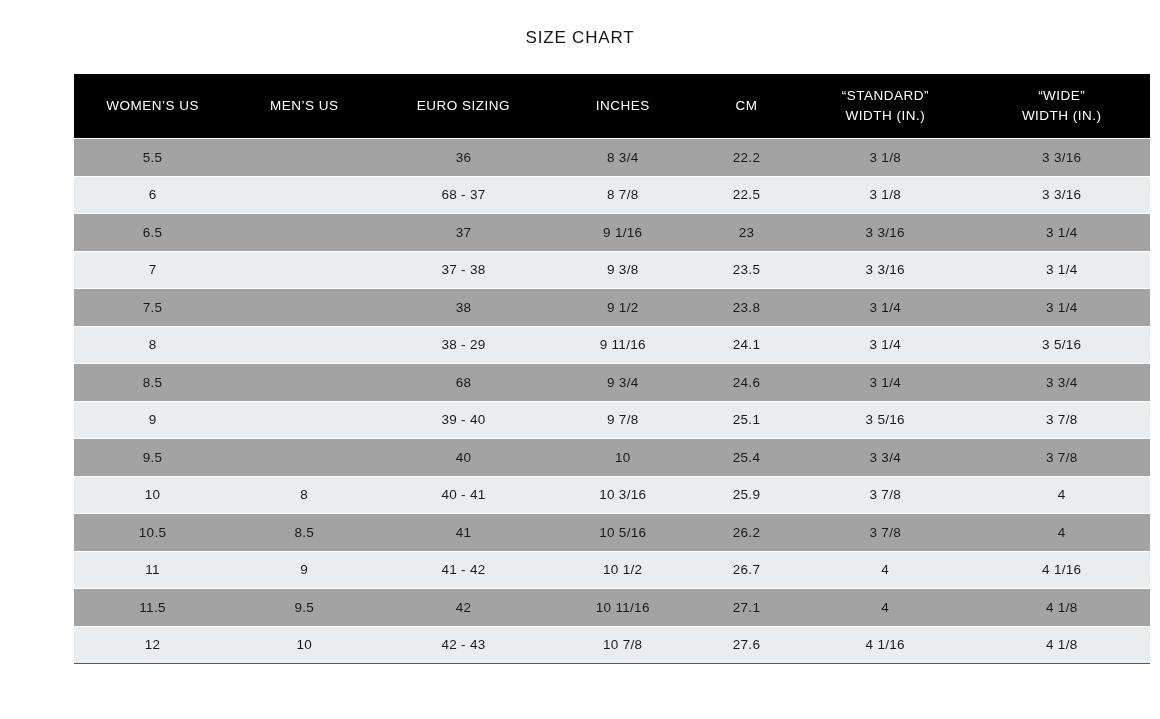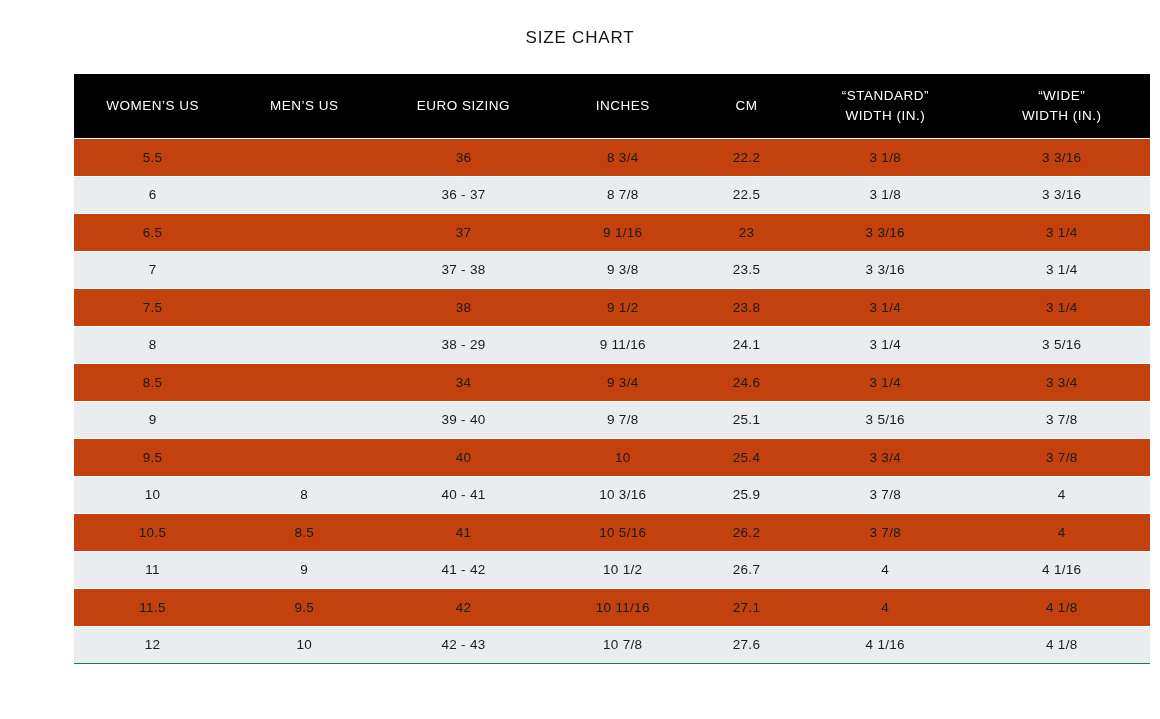--- a/index.html
+++ b/index.html
@@ -55,21 +55,21 @@
   table.size-table tbody td {
     text-align: center;
     font-size: 13.5px;
     height: 36.5px;
     color: #1a1a1a;
     border-top: 1px solid #ffffff;
     padding: 0 4px;
     letter-spacing: 0.3px;
   }
   table.size-table tbody tr.odd td {
-    background: #c2410c;
+    background: #a3a3a3;
   }
   table.size-table tbody tr.even td {
     background: #e9edf0;
   }
   table.size-table tbody tr:last-child td {
     border-bottom: 1px solid #15803d;
   }
   col.c-women  { width: 14.6%; }
   col.c-men    { width: 13.6%; }
   col.c-euro   { width: 16.0%; }
@@ -130,21 +130,21 @@
             <td></td>
             <td>36</td>
             <td>8  3/4</td>
             <td>22.2</td>
             <td>3  1/8</td>
             <td>3  3/16</td>
           </tr>
           <tr class="even">
             <td>6</td>
             <td></td>
-            <td>36 - 37</td>
+            <td>68 - 37</td>
             <td>8  7/8</td>
             <td>22.5</td>
             <td>3  1/8</td>
             <td>3  3/16</td>
           </tr>
           <tr class="odd">
             <td>6.5</td>
             <td></td>
             <td>37</td>
             <td>9  1/16</td>
@@ -175,21 +175,21 @@
             <td></td>
             <td>38 - 29</td>
             <td>9  11/16</td>
             <td>24.1</td>
             <td>3  1/4</td>
             <td>3  5/16</td>
           </tr>
           <tr class="odd">
             <td>8.5</td>
             <td></td>
-            <td>34</td>
+            <td>68</td>
             <td>9  3/4</td>
             <td>24.6</td>
             <td>3 1/4</td>
             <td>3  3/4</td>
           </tr>
           <tr class="even">
             <td>9</td>
             <td></td>
             <td>39 - 40</td>
             <td>9  7/8</td>

